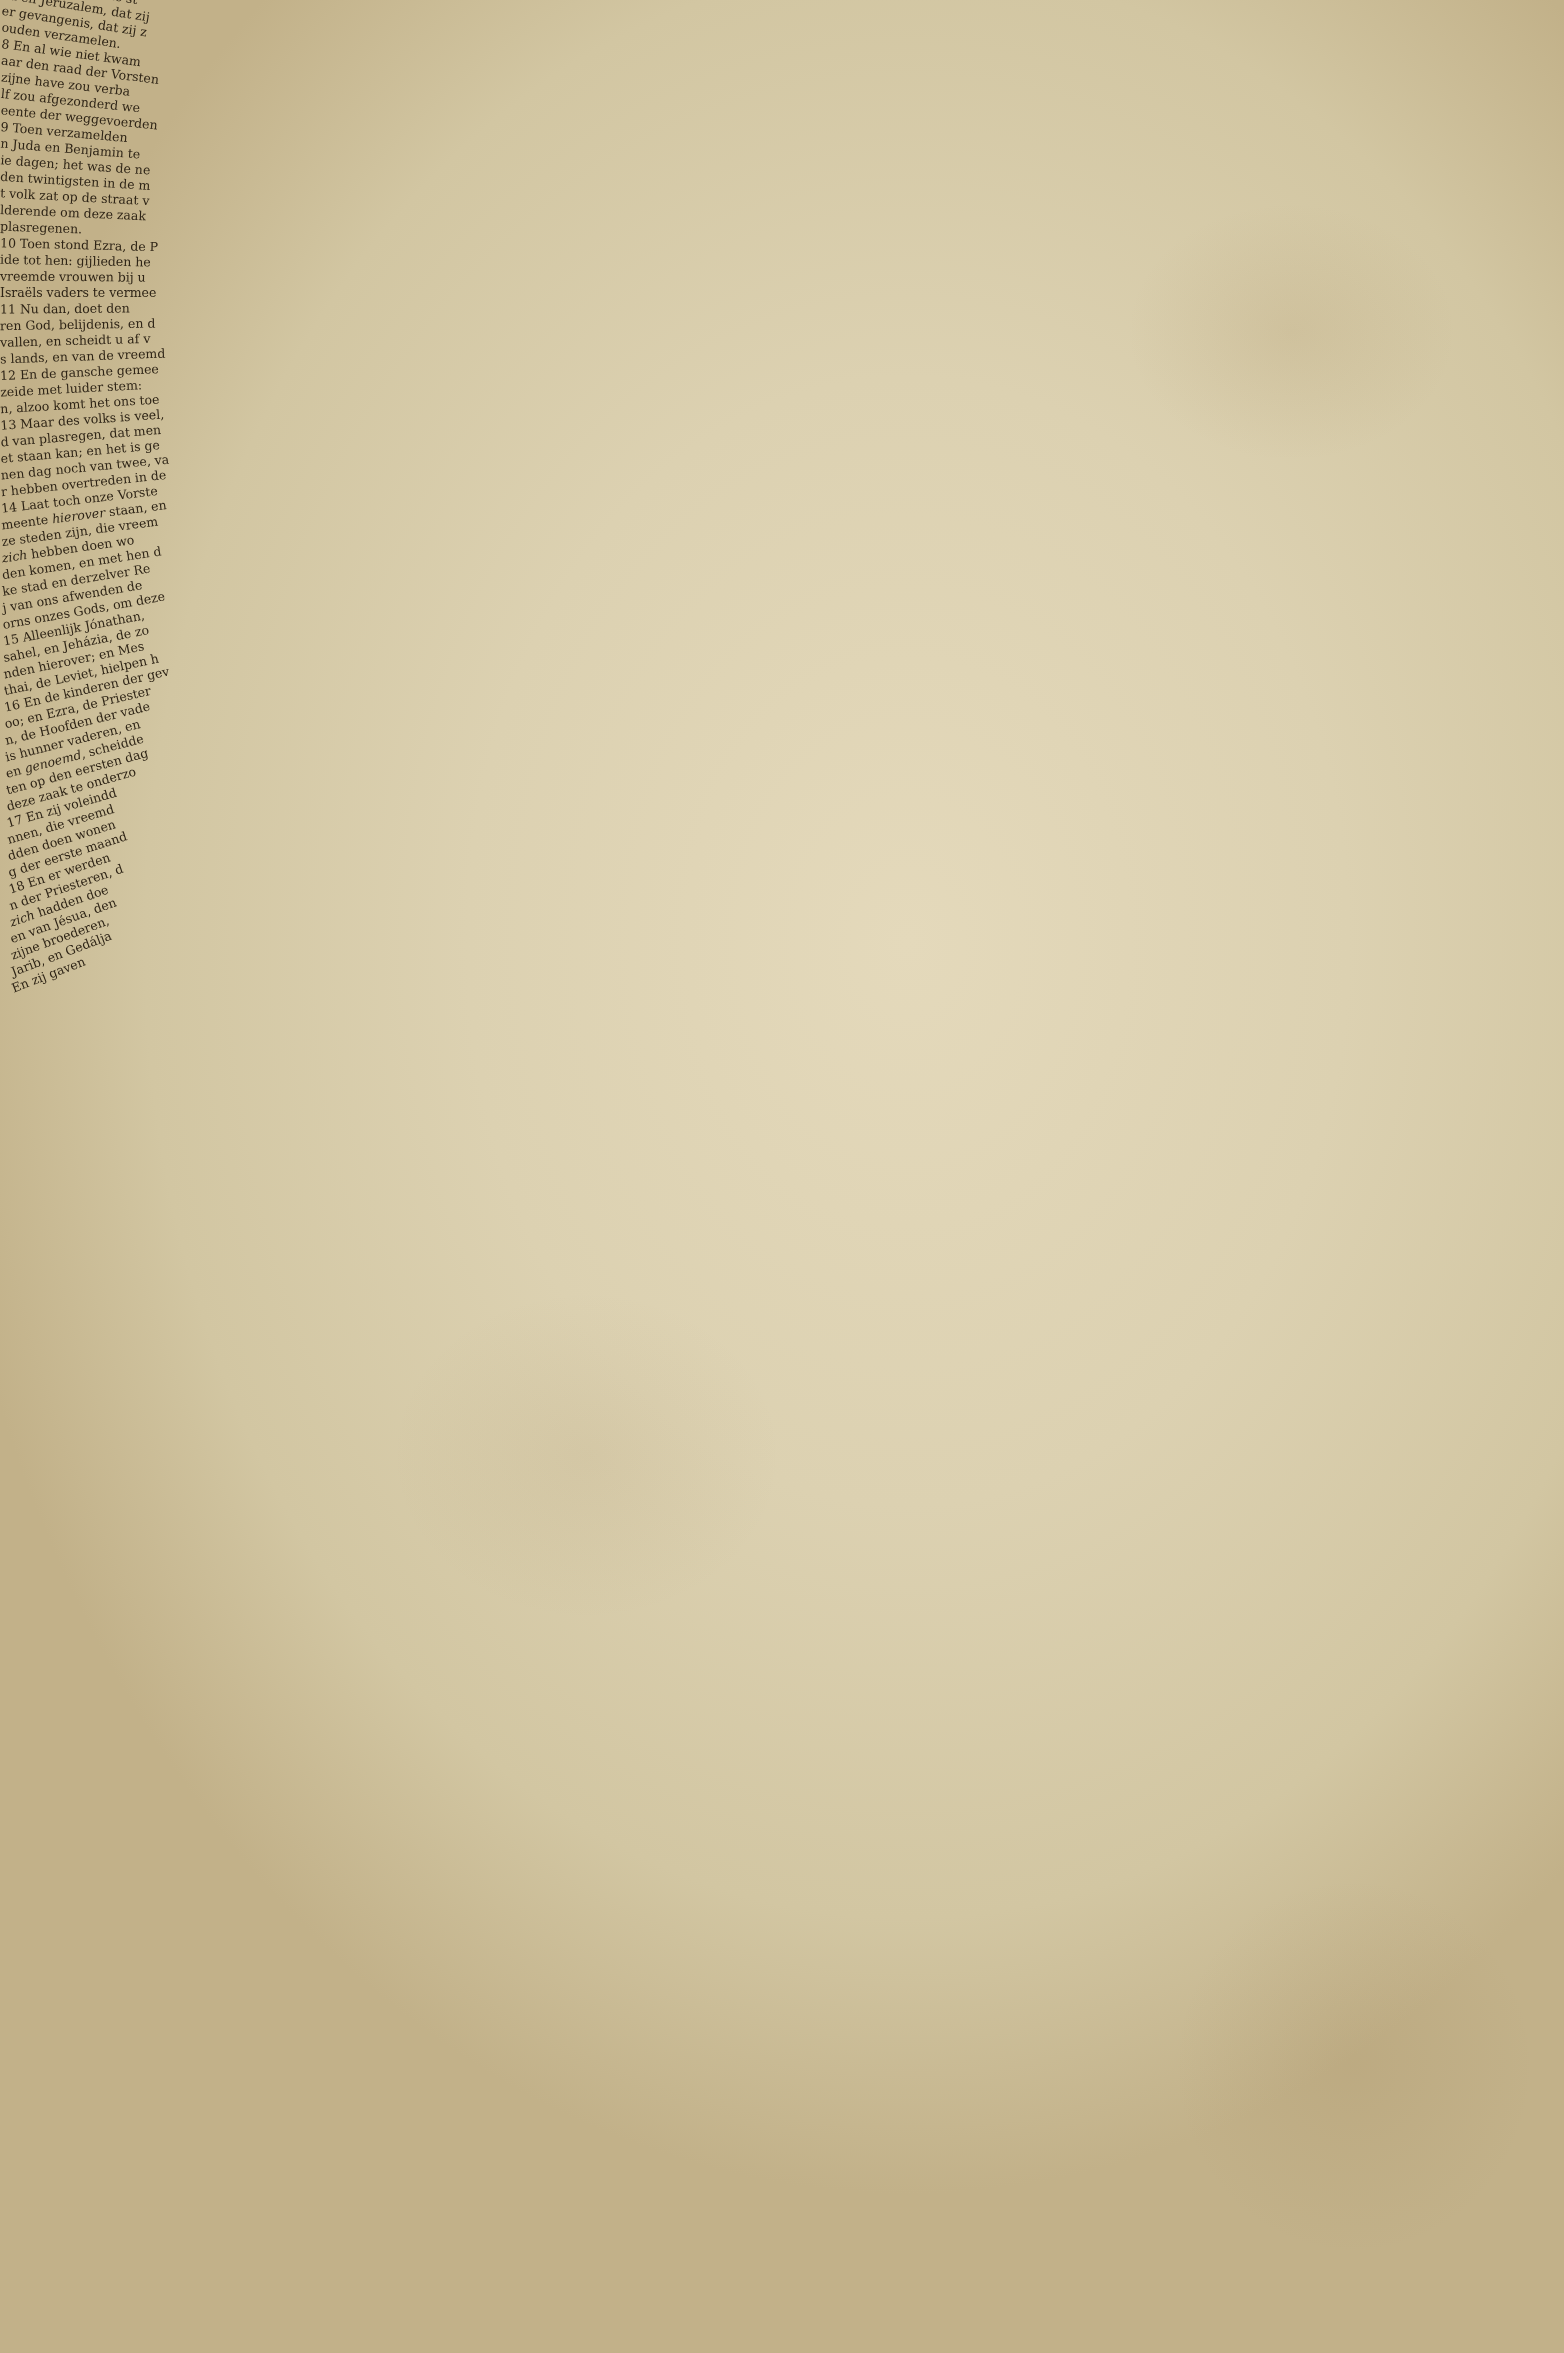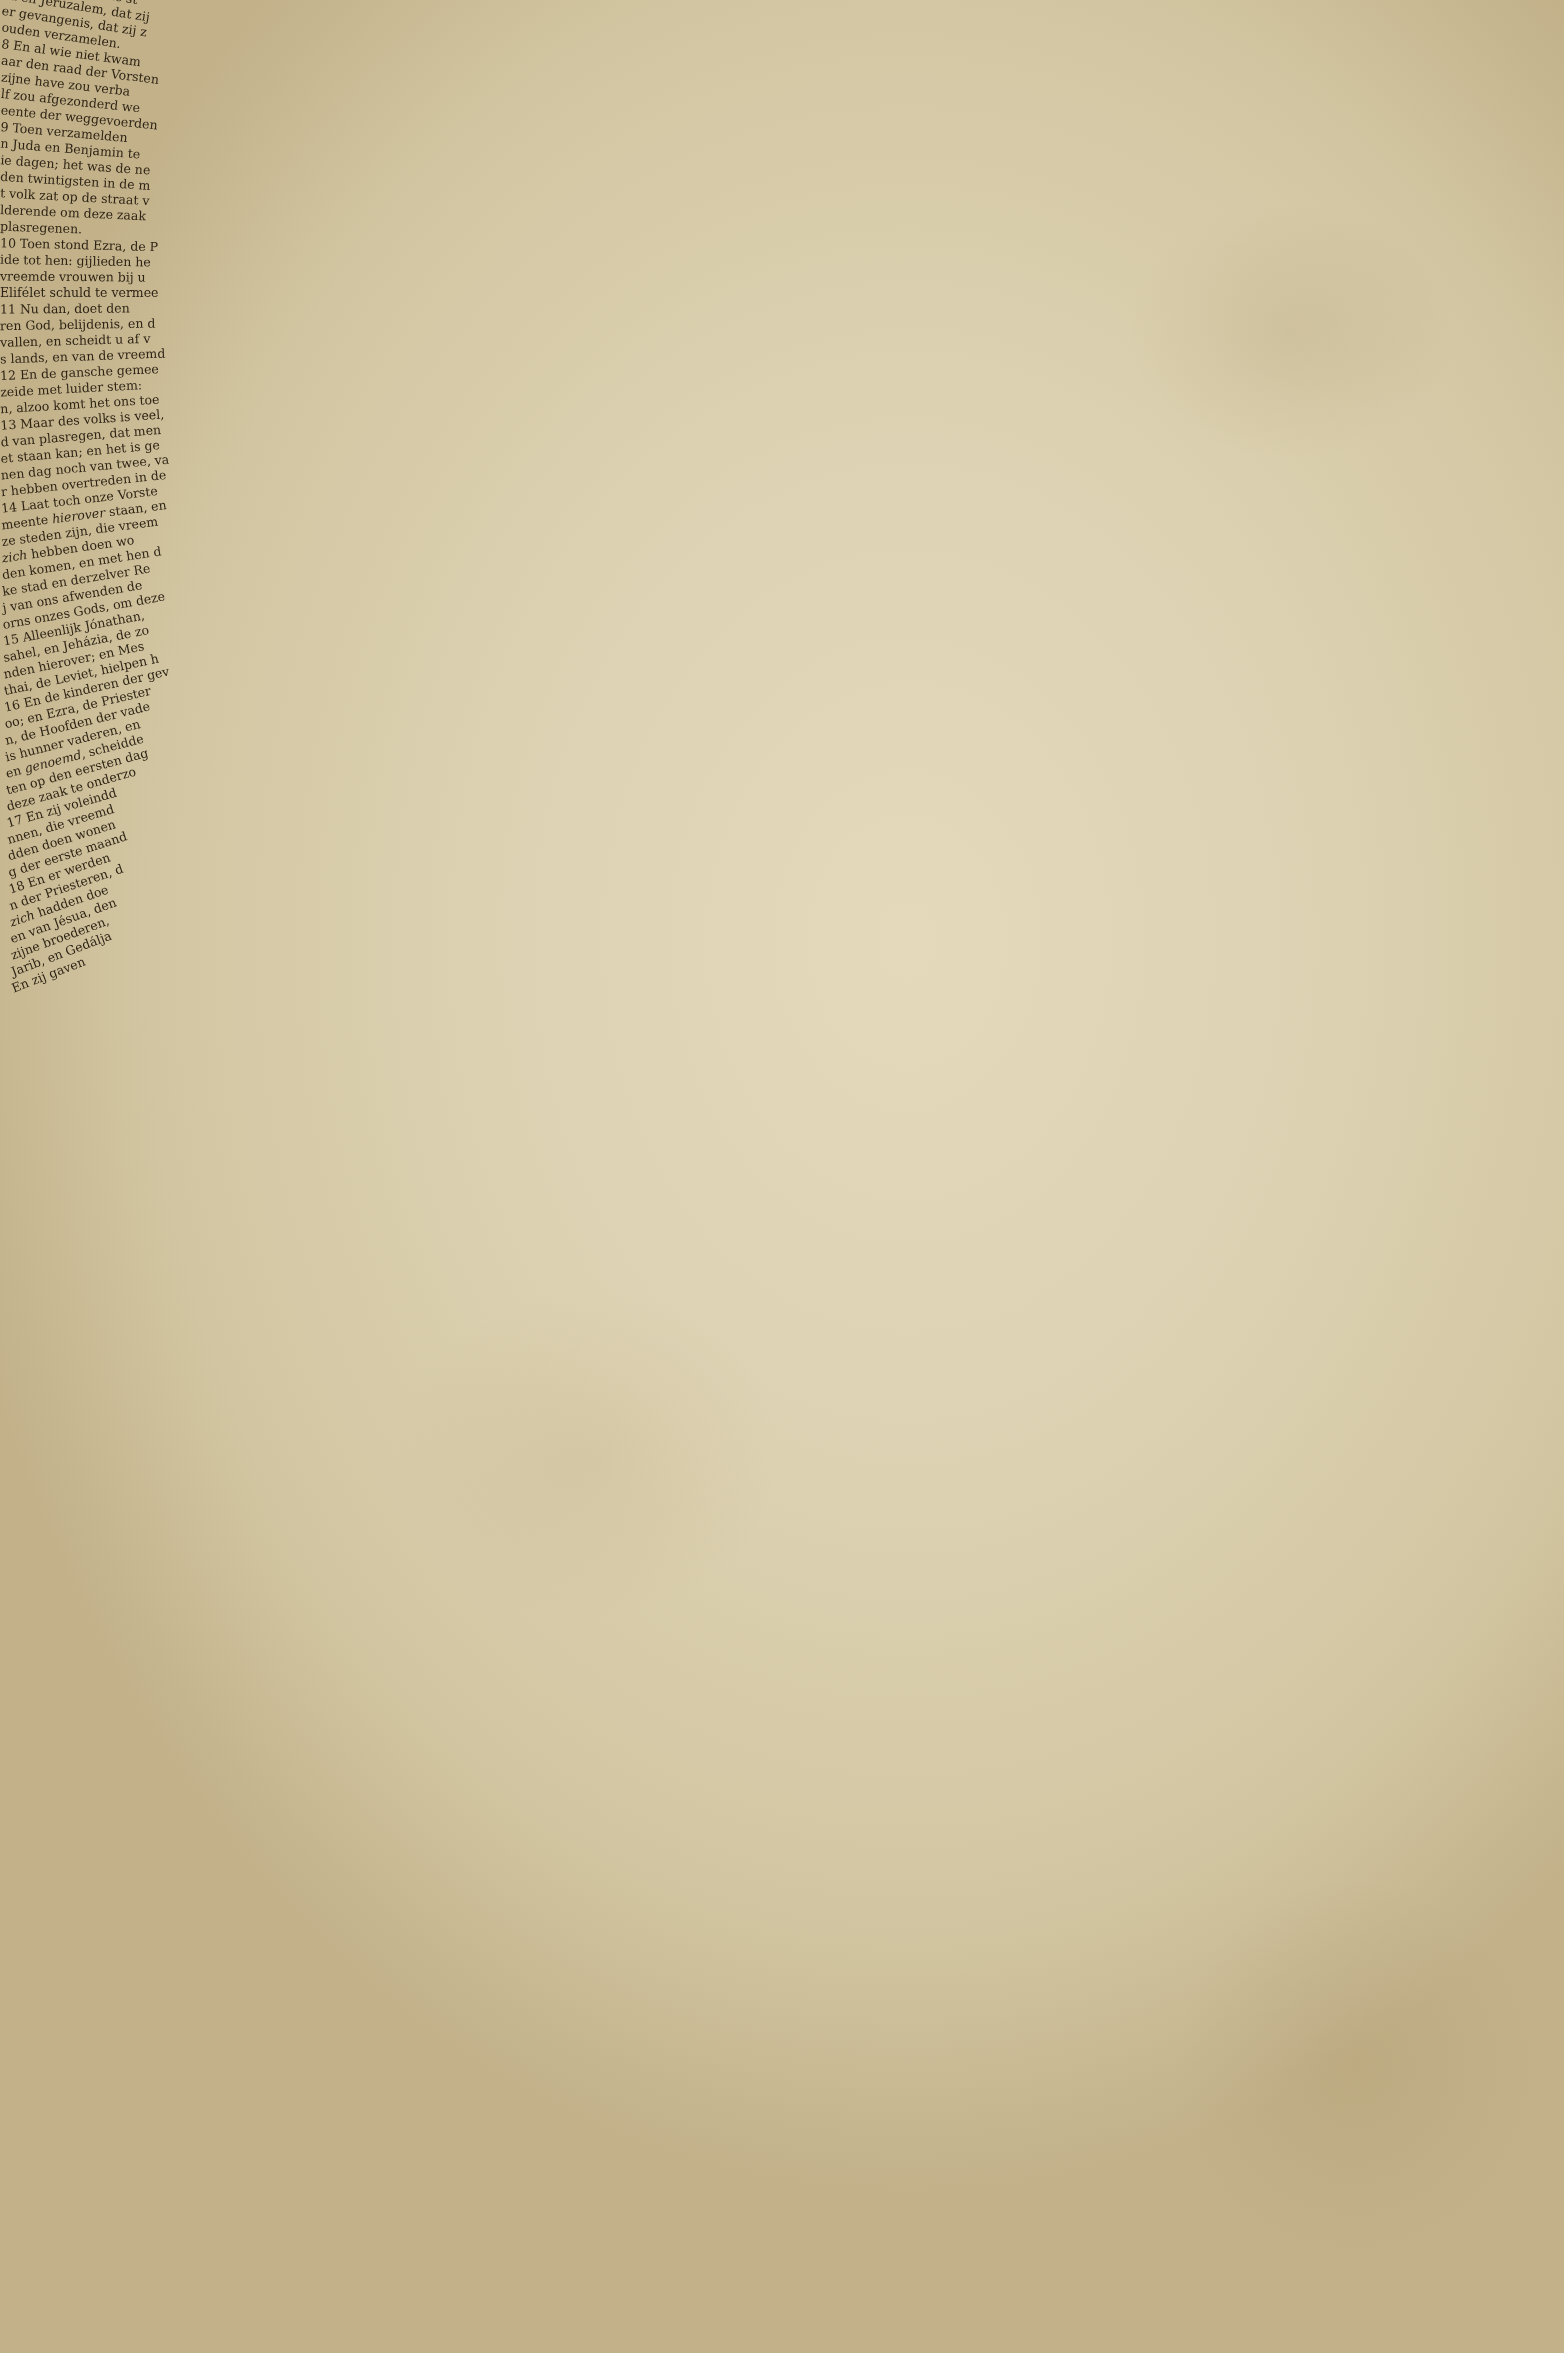--- a/index.html
+++ b/index.html
@@ -124,21 +124,21 @@
     <div class="frag" style="top: 345px; left: 3.1px; transform: rotate(5deg);">9 Toen verzamelden</div>
     <div class="frag" style="top: 382px; left: -1.6px; transform: rotate(4.5deg);">n Juda en Benjamin te</div>
     <div class="frag" style="top: 419px; left: -6.3px; transform: rotate(4deg);">ie dagen; het was de ne</div>
     <div class="frag" style="top: 456px; left: 3.1px; transform: rotate(3.5deg);">den twintigsten in de m</div>
     <div class="frag" style="top: 493px; left: -1.6px; transform: rotate(3deg);">t volk zat op de straat v</div>
     <div class="frag" style="top: 530px; left: -6.3px; transform: rotate(2.5deg);">lderende om deze zaak</div>
     <div class="frag" style="top: 567px; left: 3.1px; transform: rotate(2deg);">plasregenen.</div>
     <div class="frag" style="top: 603px; left: -1.6px; transform: rotate(1.5deg);">10 Toen stond Ezra, de P</div>
     <div class="frag" style="top: 640px; left: -6.3px; transform: rotate(1deg);">ide tot hen: gijlieden he</div>
     <div class="frag" style="top: 677px; left: 3.1px; transform: rotate(0.5deg);">vreemde vrouwen bij u</div>
-    <div class="frag" style="top: 714px; left: -1.6px; transform: rotate(0deg);">Elifélet schuld te vermee</div>
+    <div class="frag" style="top: 714px; left: -1.6px; transform: rotate(0deg);">Israëls vaders te vermee</div>
     <div class="frag" style="top: 751px; left: -6.3px; transform: rotate(-0.5deg);">11 Nu dan, doet den</div>
     <div class="frag" style="top: 788px; left: 3.1px; transform: rotate(-1deg);">ren God, belijdenis, en d</div>
     <div class="frag" style="top: 825px; left: -1.6px; transform: rotate(-1.5deg);">vallen, en scheidt u af v</div>
     <div class="frag" style="top: 862px; left: -6.3px; transform: rotate(-2deg);">s lands, en van de vreemd</div>
     <div class="frag" style="top: 899px; left: 3.1px; transform: rotate(-2.5deg);">12 En de gansche gemee</div>
     <div class="frag" style="top: 936px; left: -1.6px; transform: rotate(-3deg);">zeide met luider stem:</div>
     <div class="frag" style="top: 973px; left: -6.3px; transform: rotate(-3.5deg);">n, alzoo komt het ons toe</div>
     <div class="frag" style="top: 1010px; left: 3.1px; transform: rotate(-4deg);">13 Maar des volks is veel,</div>
     <div class="frag" style="top: 1047px; left: -1.6px; transform: rotate(-4.5deg);">d van plasregen, dat men</div>
     <div class="frag" style="top: 1084px; left: -6.3px; transform: rotate(-5deg);">et staan kan; en het is ge</div>

